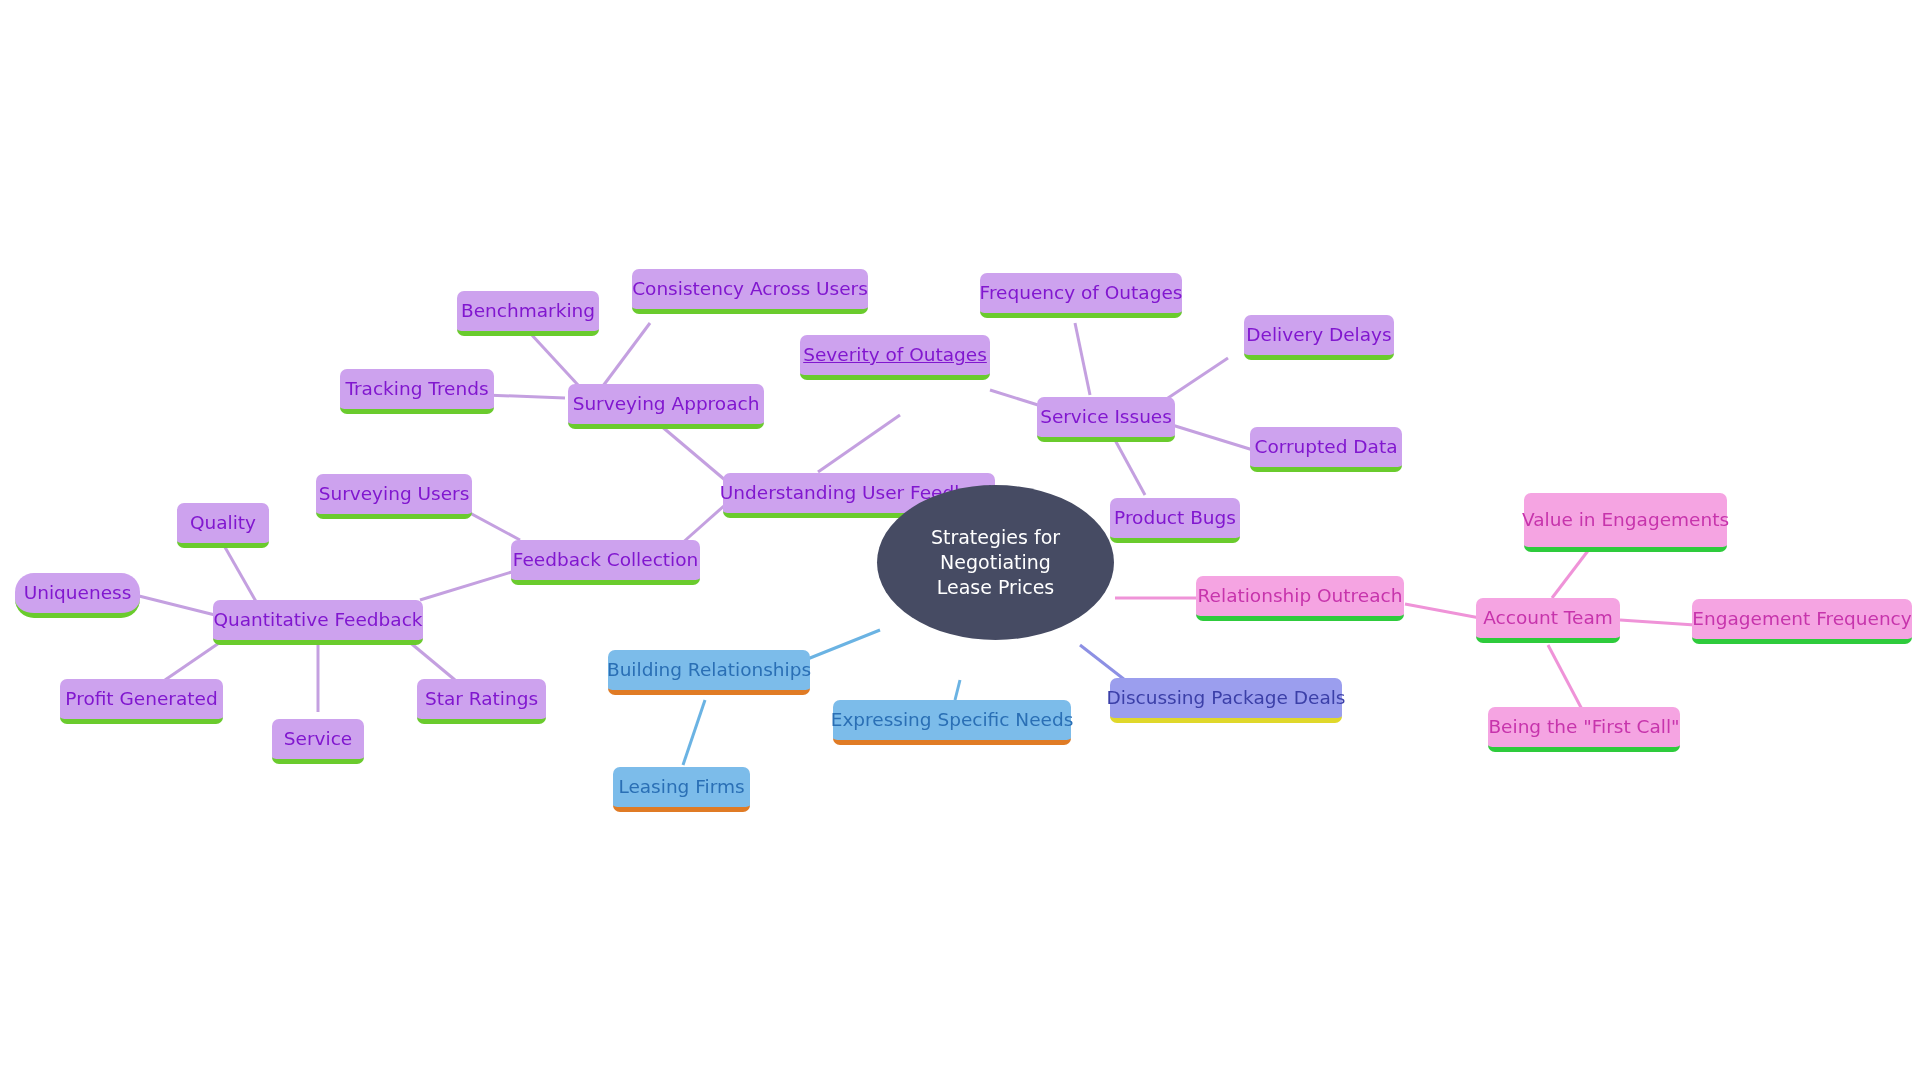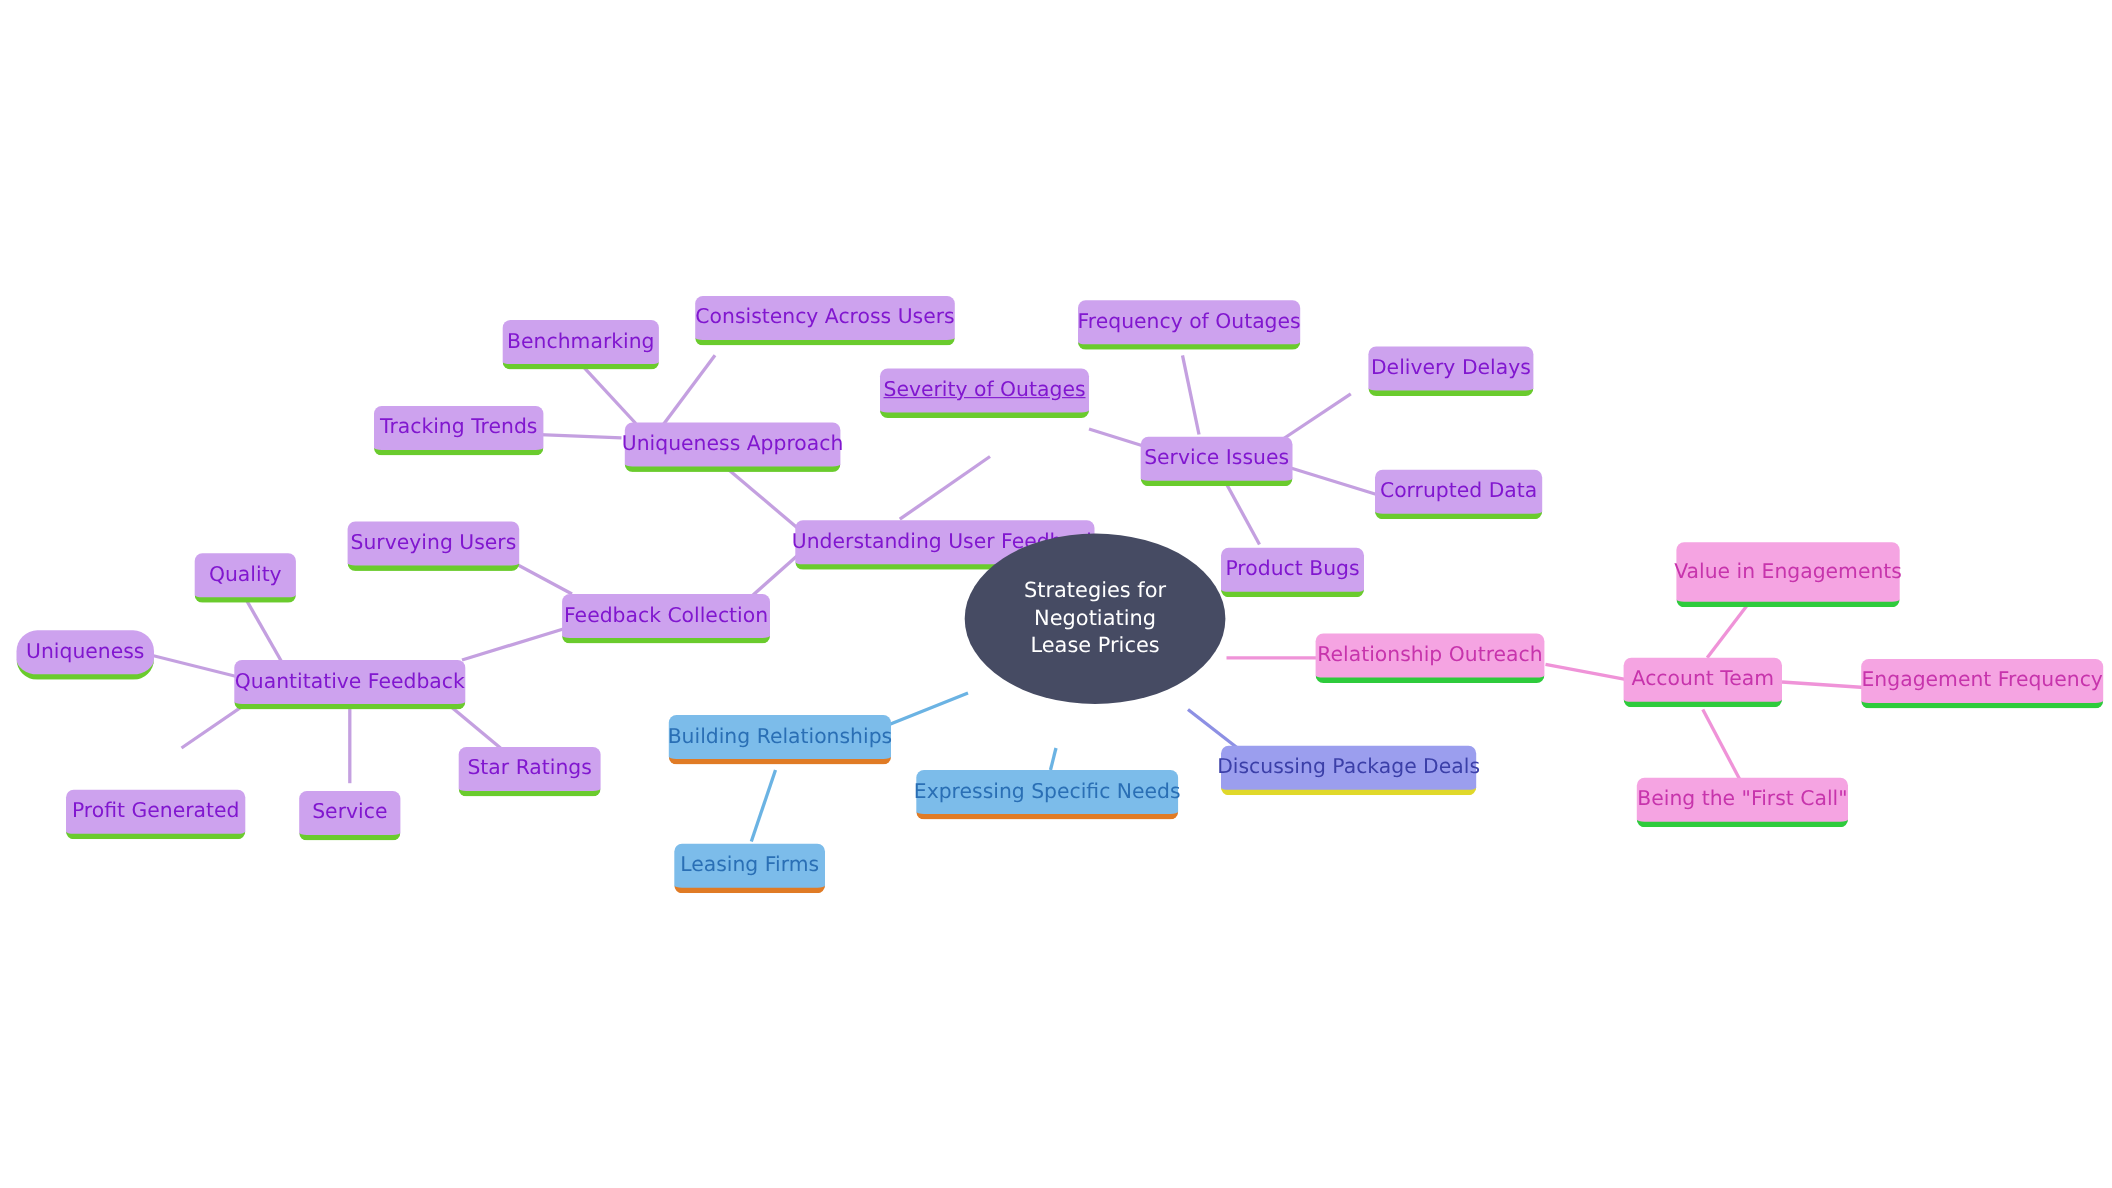--- a/index.html
+++ b/index.html
@@ -153,21 +153,21 @@
       <span class="lbl">Strategies for Negotiating</span>
       <span class="lbl">Lease Prices</span>
     </span>
   </div>
 
   <div class="node n-purple" style="left:723px; top:473px; width:272px; height:45px;">
     <span>Understanding User Feedback</span>
   </div>
 
   <div class="node n-purple" style="left:568px; top:384px; width:196px; height:45px;">
-    <span>Uniqueness Approach</span>
+    <span>Surveying Approach</span>
   </div>
 
   <div class="node n-purple" style="left:457px; top:291px; width:142px; height:45px;">
     <span>Benchmarking</span>
   </div>
 
   <div class="node n-purple" style="left:632px; top:269px; width:236px; height:45px;">
     <span>Consistency Across Users</span>
   </div>
 
@@ -212,21 +212,21 @@
   </div>
 
   <div class="node n-purple" style="left:177px; top:503px; width:92px; height:45px;">
     <span>Quality</span>
   </div>
 
   <div class="node n-purple" style="left:15px; top:573px; width:125px; height:45px;border-radius:19px;">
     <span>Uniqueness</span>
   </div>
 
-  <div class="node n-purple" style="left:60px; top:679px; width:163px; height:45px;margin-top:39px;">
+  <div class="node n-purple" style="left:60px; top:679px; width:163px; height:45px;">
     <span>Profit Generated</span>
   </div>
 
   <div class="node n-purple" style="left:272px; top:719px; width:92px; height:45px;">
     <span>Service</span>
   </div>
 
   <div class="node n-purple" style="left:417px; top:679px; width:129px; height:45px;">
     <span>Star Ratings</span>
   </div>

